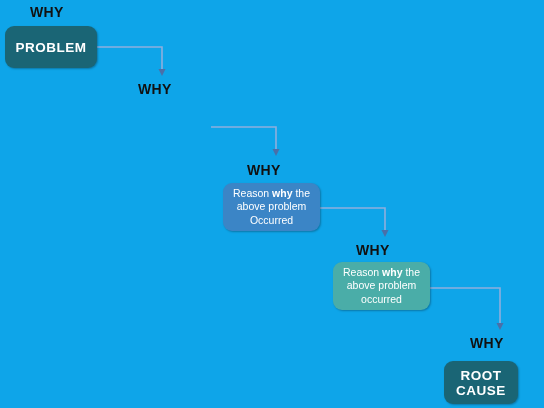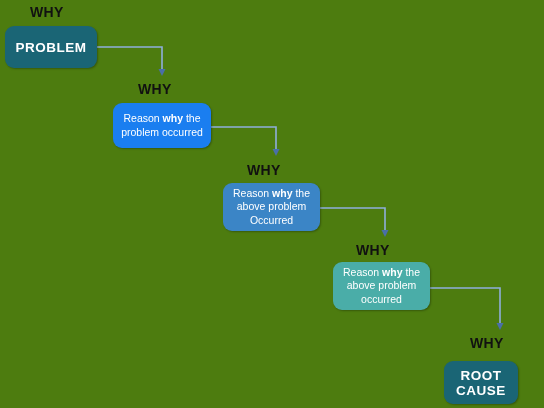--- a/index.html
+++ b/index.html
@@ -8,21 +8,21 @@
     padding: 0;
     background: #ffffff;
   }
   body {
     font-family: "Liberation Sans", sans-serif;
   }
   #canvas {
     position: relative;
     width: 544px;
     height: 408px;
-    background: #4d7c0f;
+    background: #0ea5e9;
     overflow: hidden;
   }
   .why-label {
     position: absolute;
     font-family: "Liberation Sans", sans-serif;
     font-size: 14px;
     font-weight: bold;
     color: #111111;
     letter-spacing: 0.4px;
     white-space: nowrap;
@@ -99,23 +99,20 @@
   <div class="why-label" style="left:30px; top:5px;">WHY</div>
   <div class="why-label" style="left:138px; top:82px;">WHY</div>
   <div class="why-label" style="left:247px; top:163px;">WHY</div>
   <div class="why-label" style="left:356px; top:243px;">WHY</div>
   <div class="why-label" style="left:470px; top:336px;">WHY</div>
 
   <div class="node terminal" style="left:5px; top:26px; width:92px; height:42px; background:#1a6575;">
     <span>PROBLEM</span>
   </div>
 
-  <div class="node reason" style="left:113px; top:103px; width:98px; height:45px; background:#1a7ef0;">
-    <span><span>Reason </span><b>why</b><span> the problem occurred</span></span>
-  </div>
 
   <div class="node reason" style="left:223px; top:183px; width:97px; height:48px; background:#3b85c6;">
     <span><span>Reason </span><b>why</b><span> the above problem Occurred</span></span>
   </div>
 
   <div class="node reason" style="left:333px; top:262px; width:97px; height:48px; background:#4aada8;">
     <span><span>Reason </span><b>why</b><span> the above problem occurred</span></span>
   </div>
 
   <div class="node terminal" style="left:444px; top:361px; width:74px; height:43px; background:#1a6575;">

